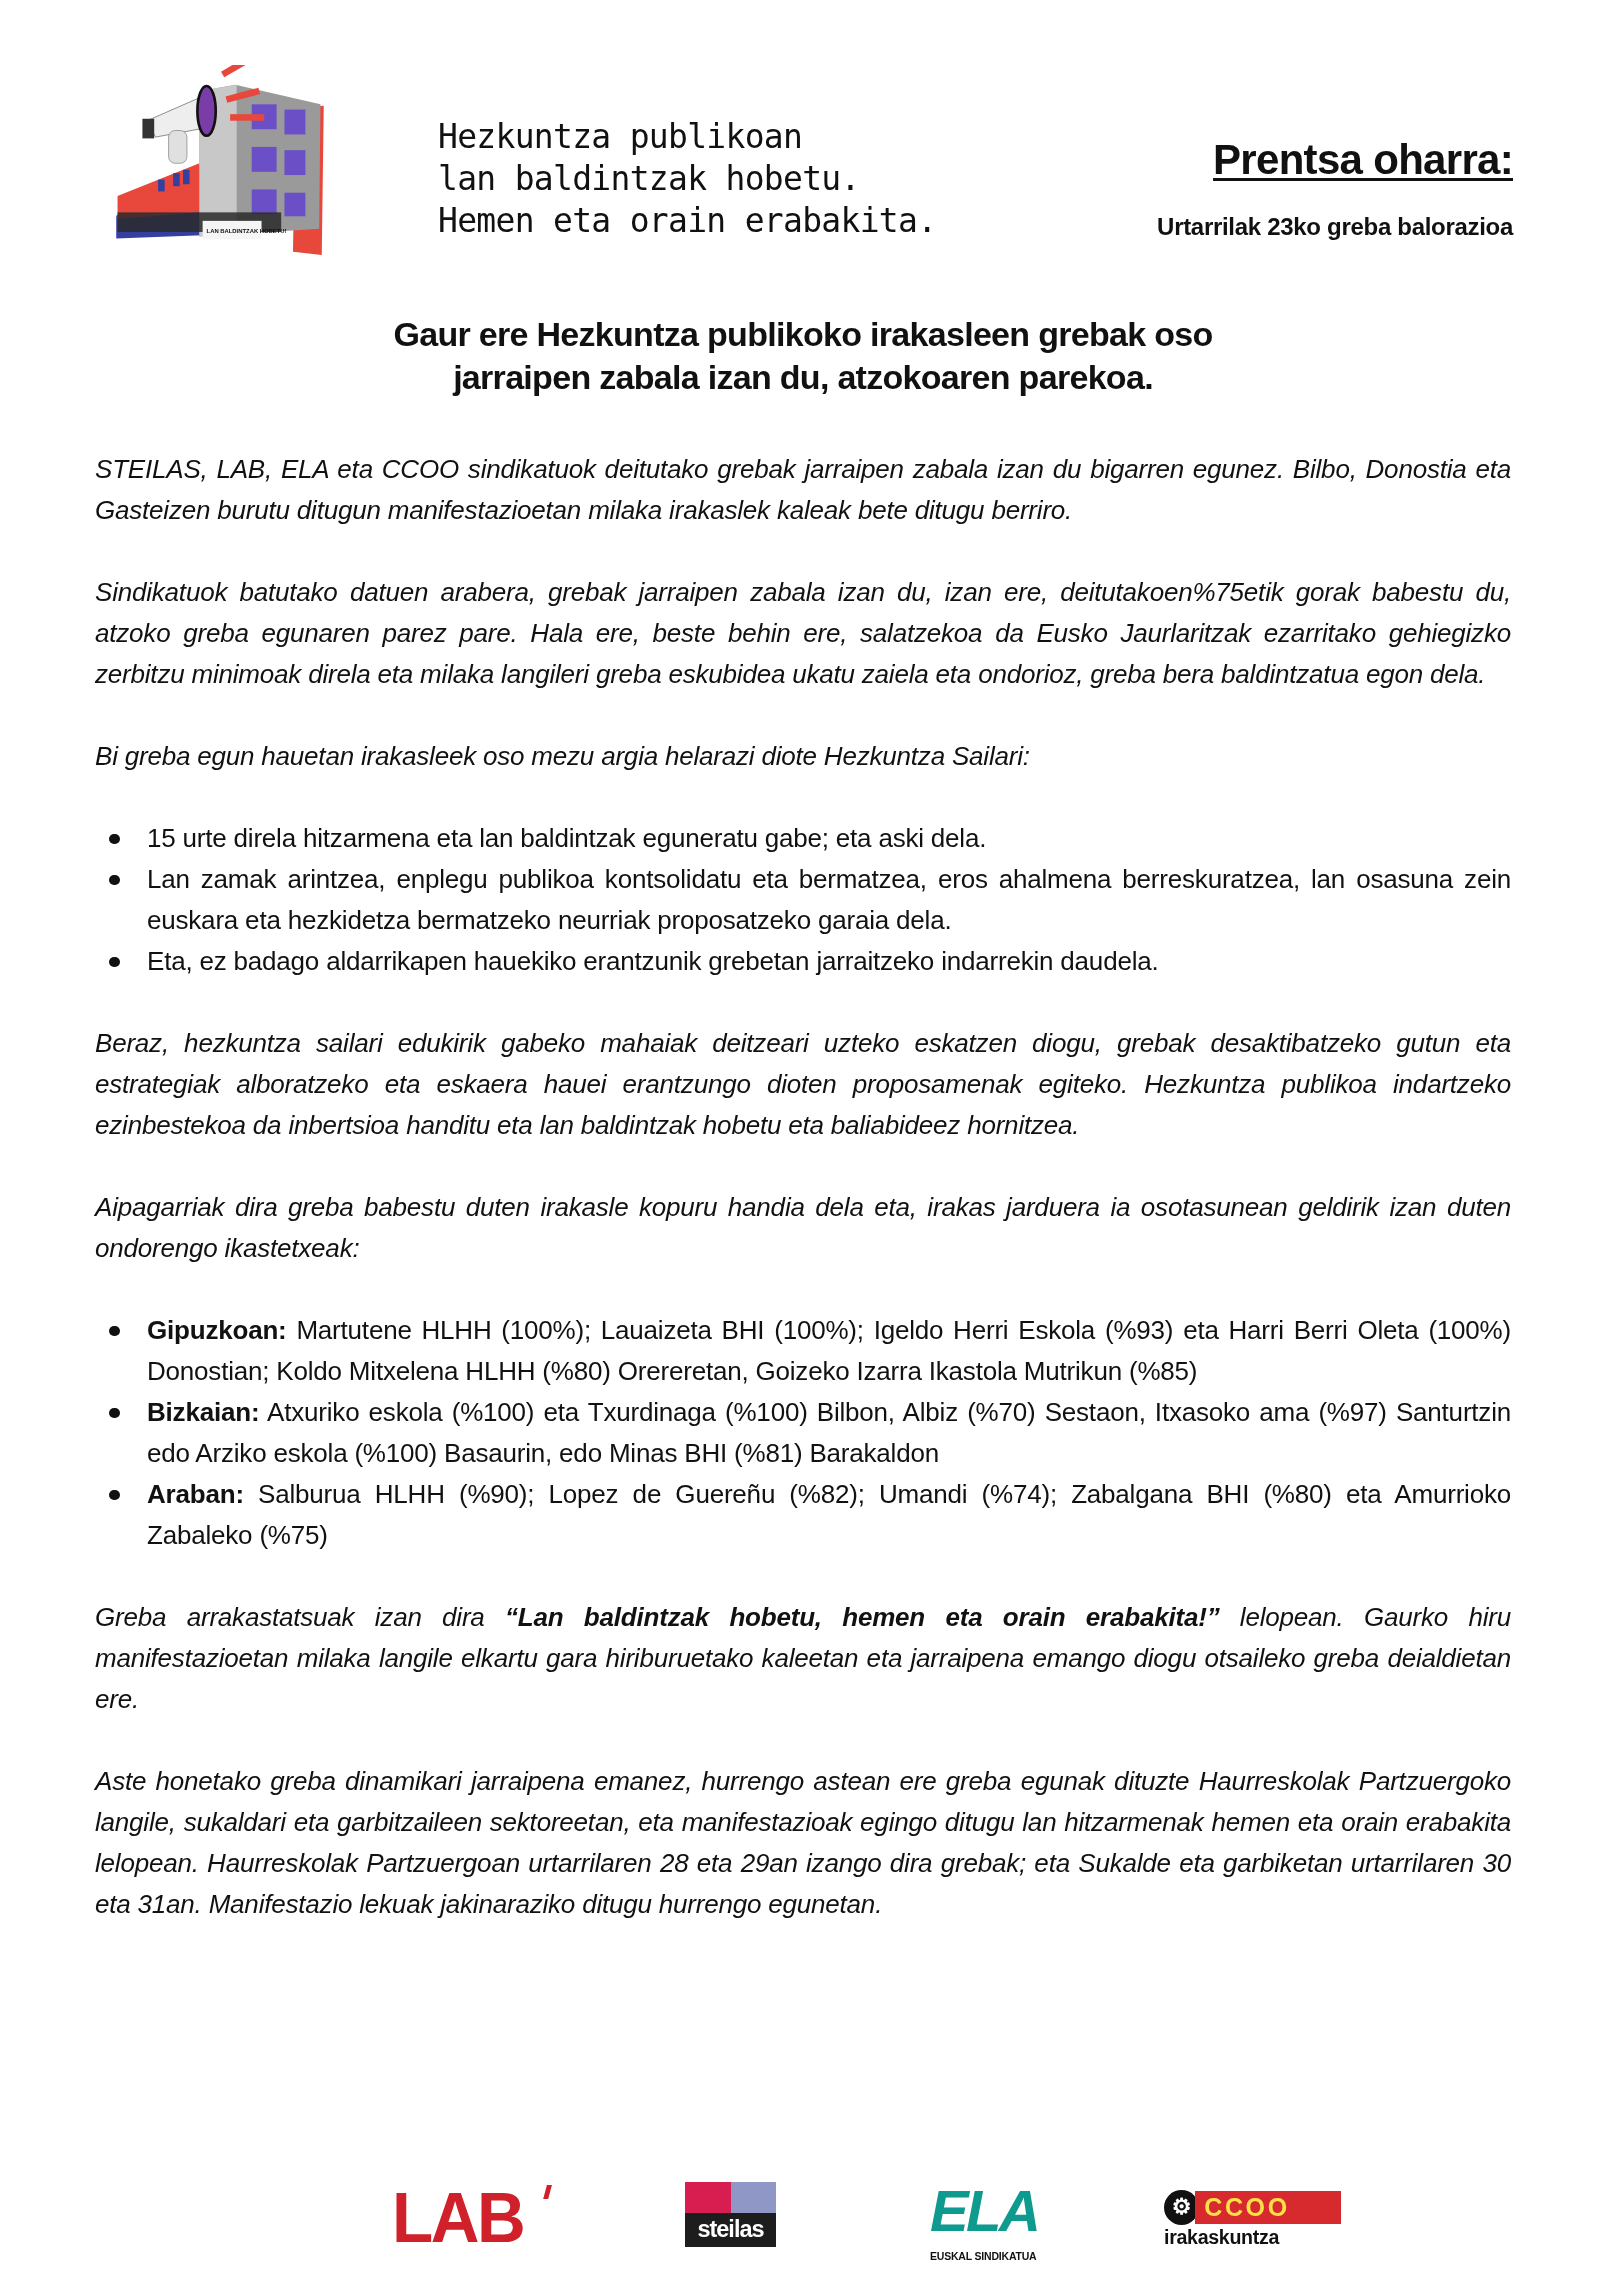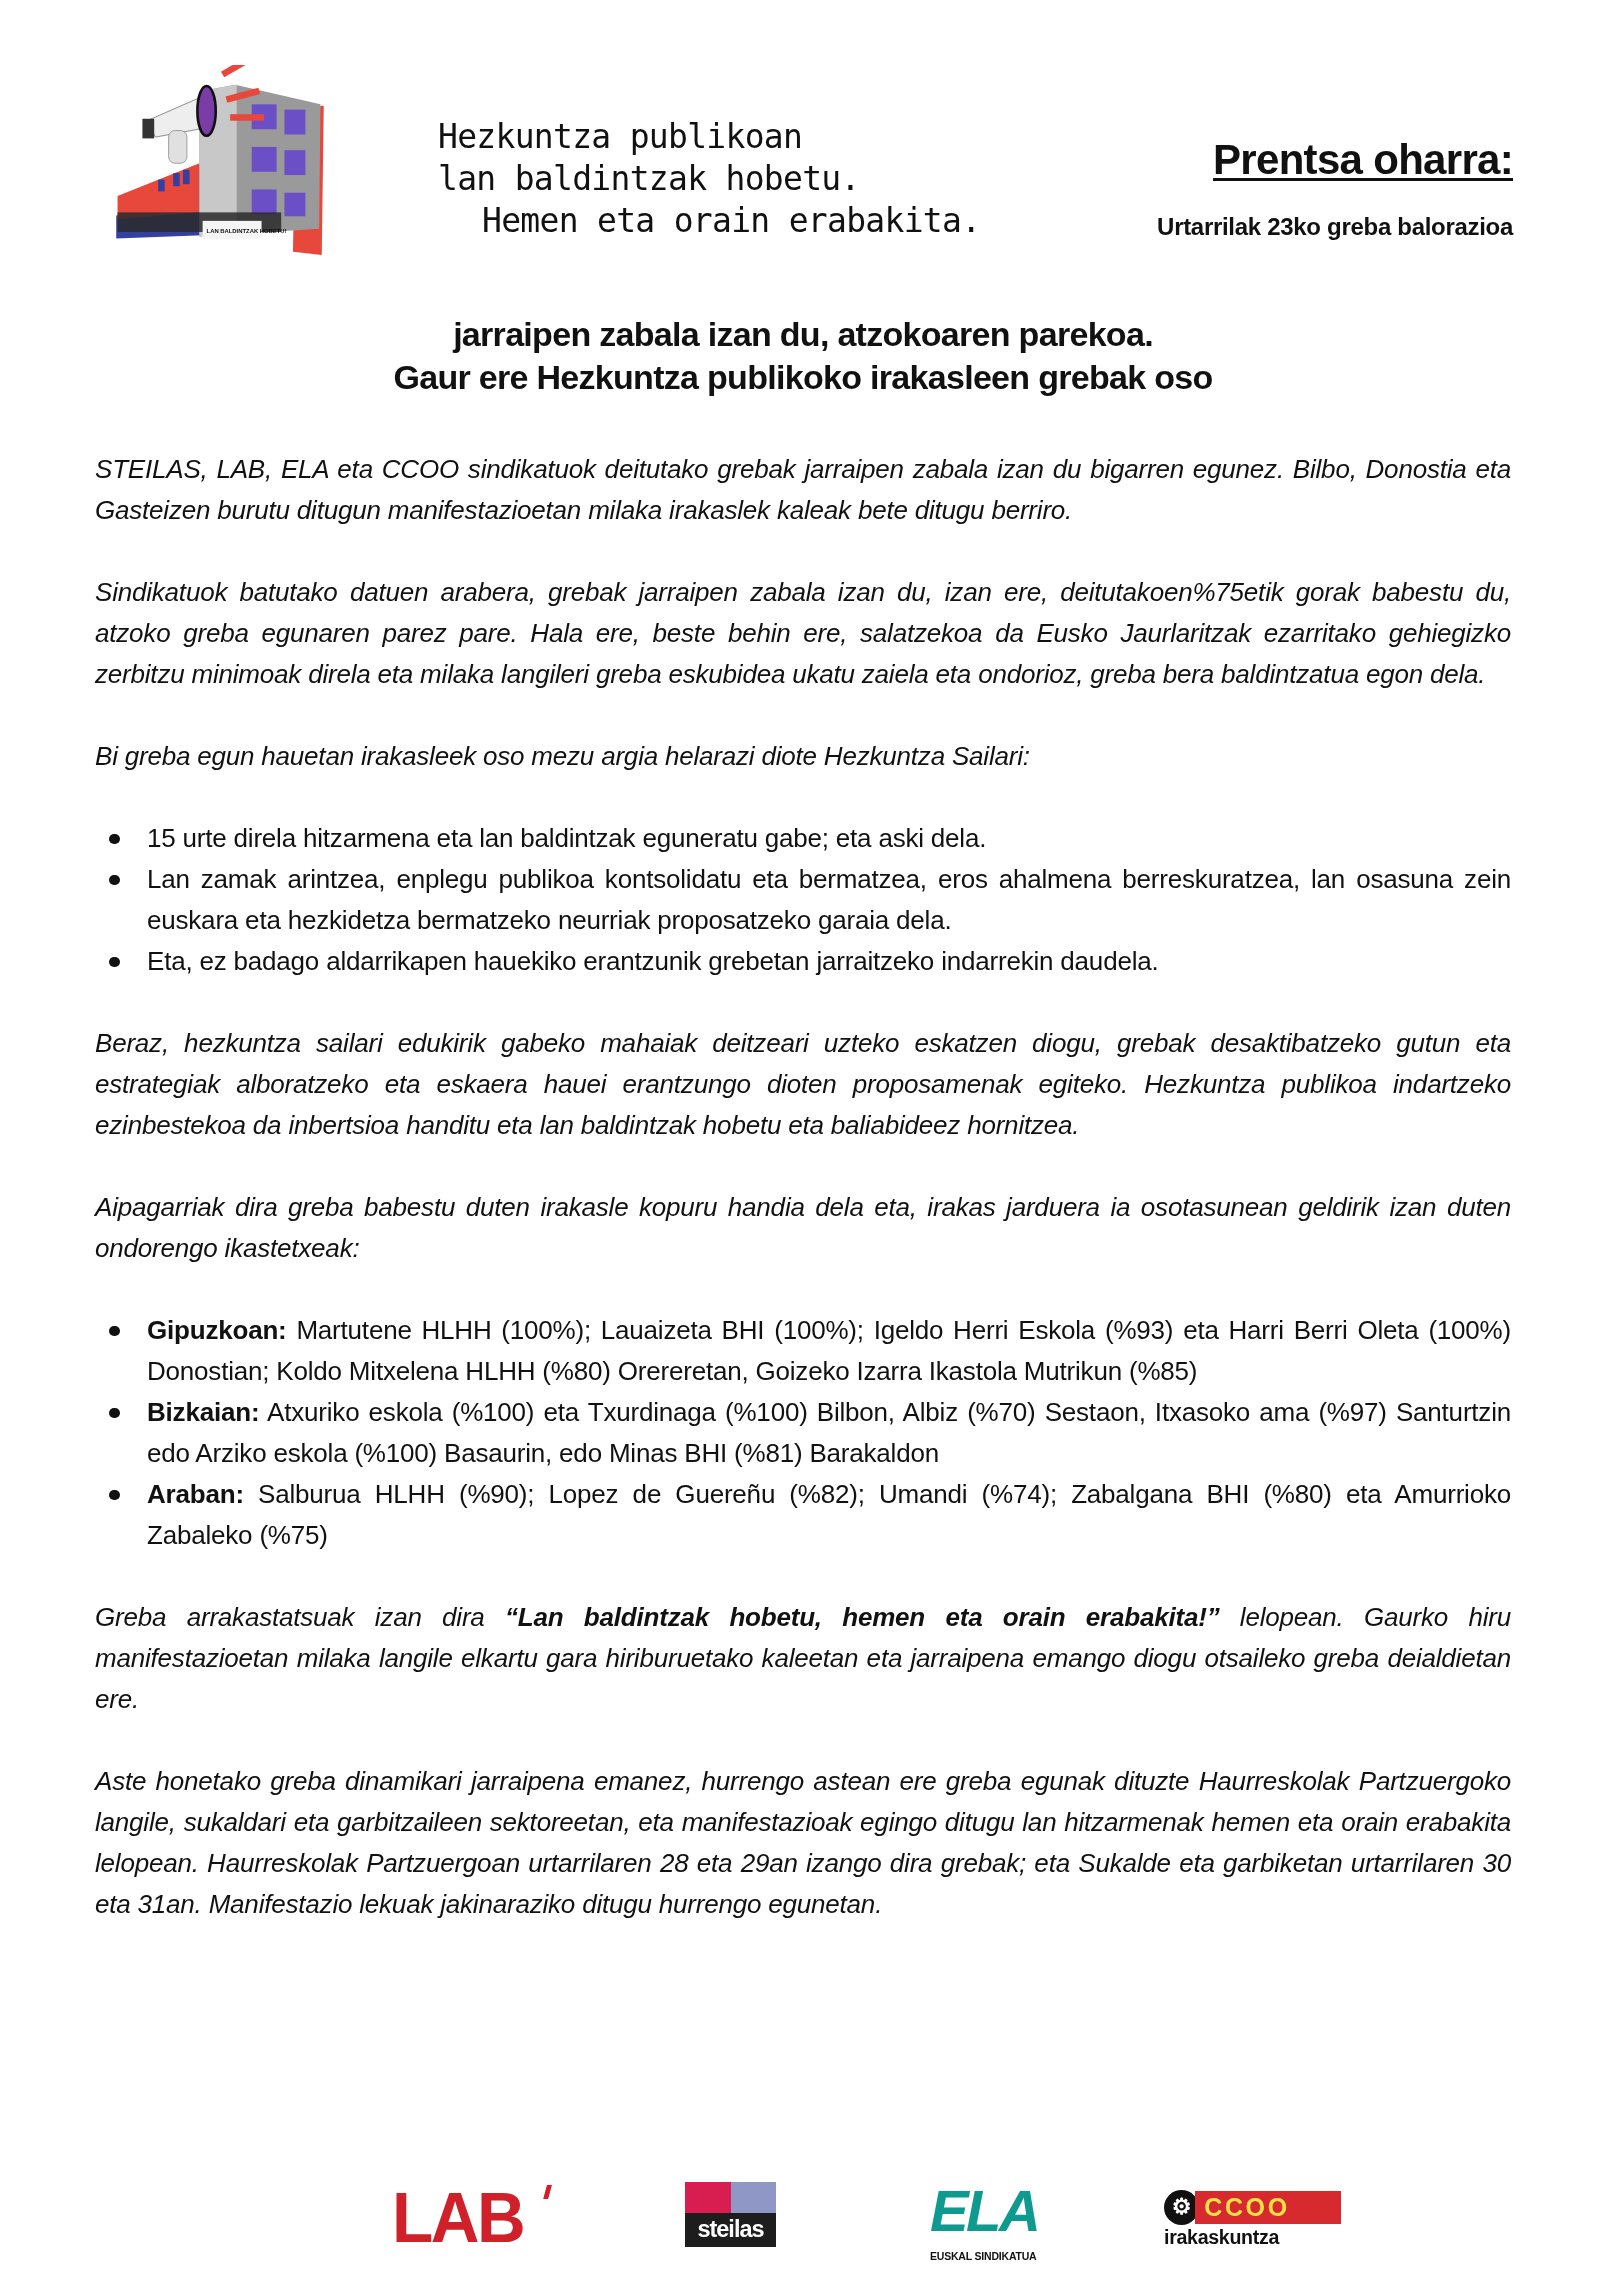--- a/index.html
+++ b/index.html
@@ -13,21 +13,21 @@
   }
   .campaign-art { position: absolute; left: 0; top: 0; width: 216px; height: 190px; }
   .campaign-text {
     position: absolute; left: 327px; top: 51px;
     font-family: "DejaVu Sans Mono", monospace; color: #111;
   }
   .campaign-line1, .campaign-line2 {
     font-size: 33px; font-weight: normal; line-height: 42px; letter-spacing: -0.7px; white-space: nowrap;
   }
   .campaign-line3 {
-    font-size: 33px; font-weight: normal; line-height: 42px; letter-spacing: -0.7px; white-space: nowrap; margin-left: 44px;
+    font-size: 33px; font-weight: normal; line-height: 42px; letter-spacing: -0.7px; white-space: nowrap;
   }
   .press-block {
     position: absolute; right: 110px; top: 137px; text-align: right;
   }
   .press-title {
     font-family: "Liberation Sans", sans-serif; font-weight: bold; font-size: 42px;
     line-height: 46px; text-decoration: underline; text-decoration-thickness: 3.3px;
     text-underline-offset: 3.9px; letter-spacing: -0.7px;
   }
   .press-subtitle {
@@ -131,22 +131,22 @@
     <div class="campaign-line3">Hemen eta orain erabakita.</div>
   </div>
 </div>
 
 <div class="press-block">
   <div class="press-title">Prentsa oharra:</div>
   <div class="press-subtitle">Urtarrilak 23ko greba balorazioa</div>
 </div>
 
 <div class="headline">
+  <div>Gaur ere Hezkuntza publikoko irakasleen grebak oso</div>
   <div>jarraipen zabala izan du, atzokoaren parekoa.</div>
-  <div>Gaur ere Hezkuntza publikoko irakasleen grebak oso</div>
 </div>
 
 <div class="content">
   <p>STEILAS, LAB, ELA eta CCOO sindikatuok deitutako grebak jarraipen zabala izan du bigarren egunez. Bilbo, Donostia eta Gasteizen burutu ditugun manifestazioetan milaka irakaslek kaleak bete ditugu berriro.</p>
   <p>Sindikatuok batutako datuen arabera, grebak jarraipen zabala izan du, izan ere, deitutakoen%75etik gorak babestu du, atzoko greba egunaren parez pare. Hala ere, beste behin ere, salatzekoa da Eusko Jaurlaritzak ezarritako gehiegizko zerbitzu minimoak direla eta milaka langileri greba eskubidea ukatu zaiela eta ondorioz, greba bera baldintzatua egon dela.</p>
   <p>Bi greba egun hauetan irakasleek oso mezu argia helarazi diote Hezkuntza Sailari:</p>
 
   <ul>
     <li>
       <span class="bullet"></span>

